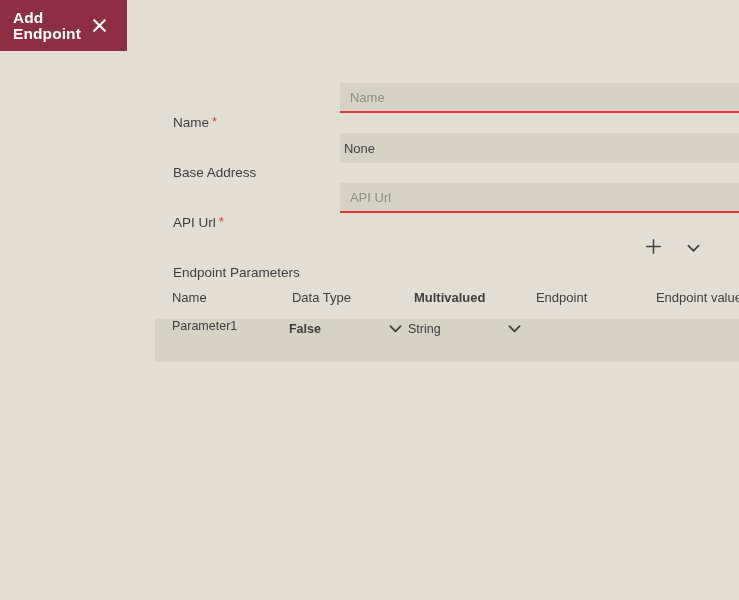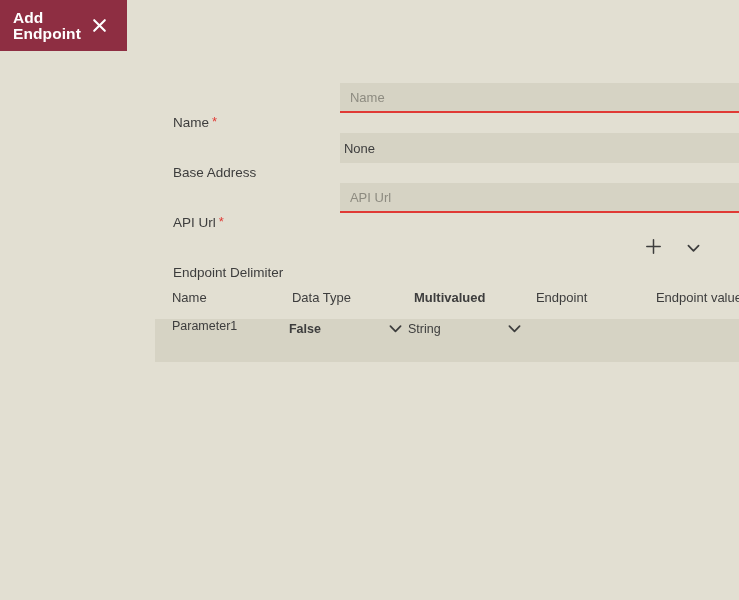--- a/index.html
+++ b/index.html
@@ -305,21 +305,21 @@
     <div class="form-row row-apiurl">
       <div class="field-label">
         <span>API Url</span><span class="req-star">*</span>
       </div>
       <div class="field-control">
         <input class="text-input" type="text" value="" placeholder="API Url" style="">
       </div>
     </div>
 
     <div class="form-row row-params-head">
-      <div class="field-label">Endpoint Delimiter</div>
+      <div class="field-label">Endpoint Parameters</div>
       <div class="params-actions">
         <button class="icon-btn">
           <span>
             <svg width="17" height="17" viewBox="0 0 17 17" aria-hidden="true">
               <path d="M8.5 1.8 V15.2 M1.8 8.5 H15.2" stroke="#3d3d3d" stroke-width="1.5" stroke-linecap="round"></path>
             </svg>
           </span>
         </button>
         <button class="icon-btn">
           <span>

